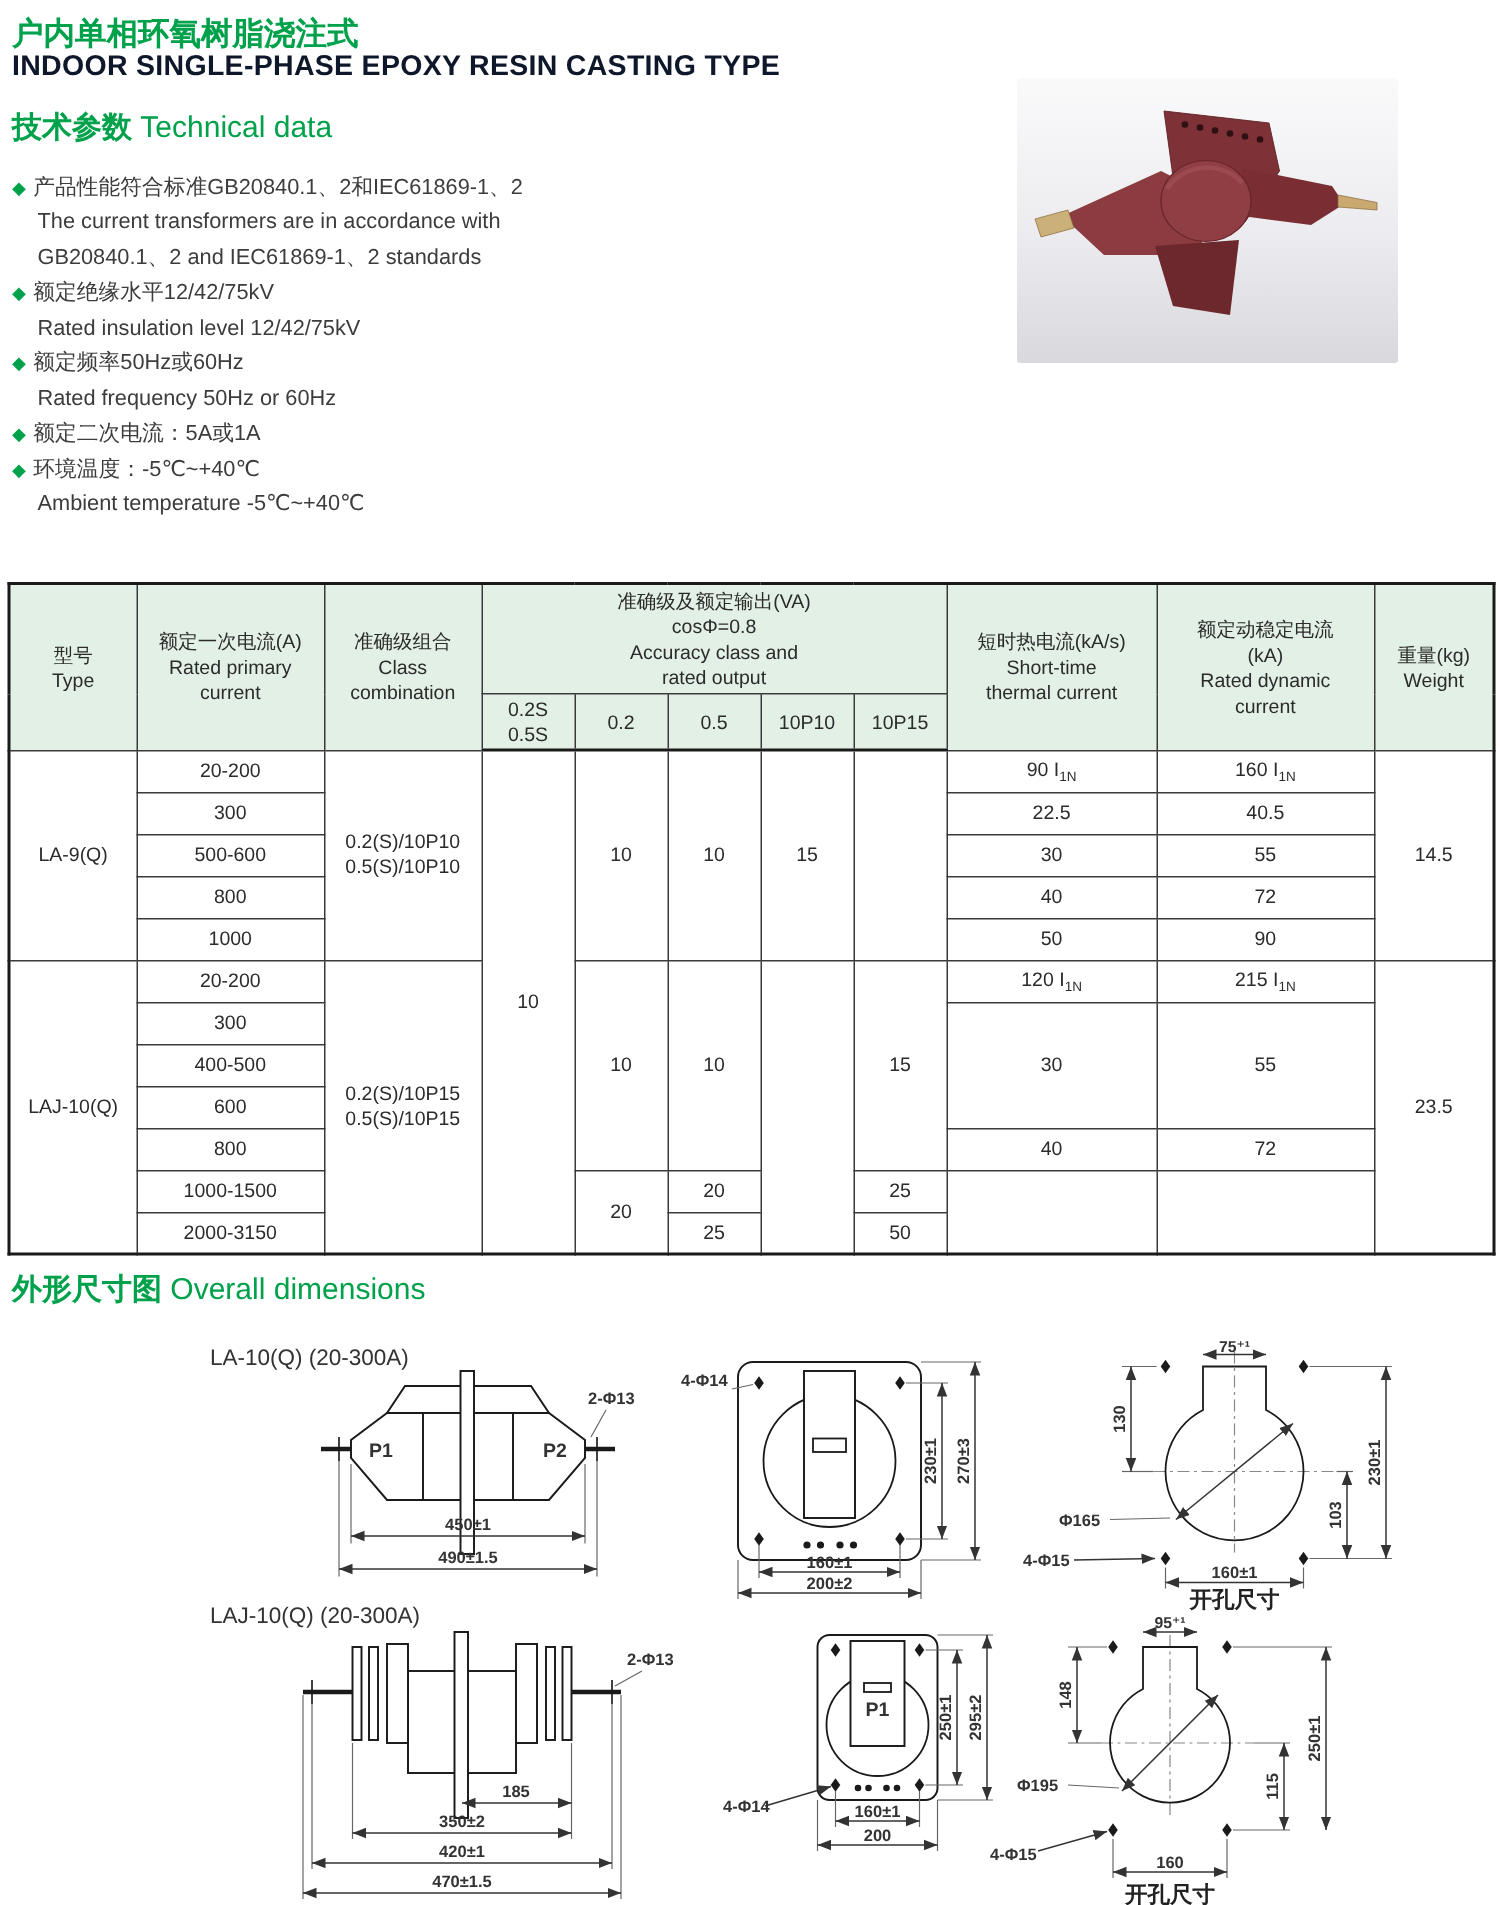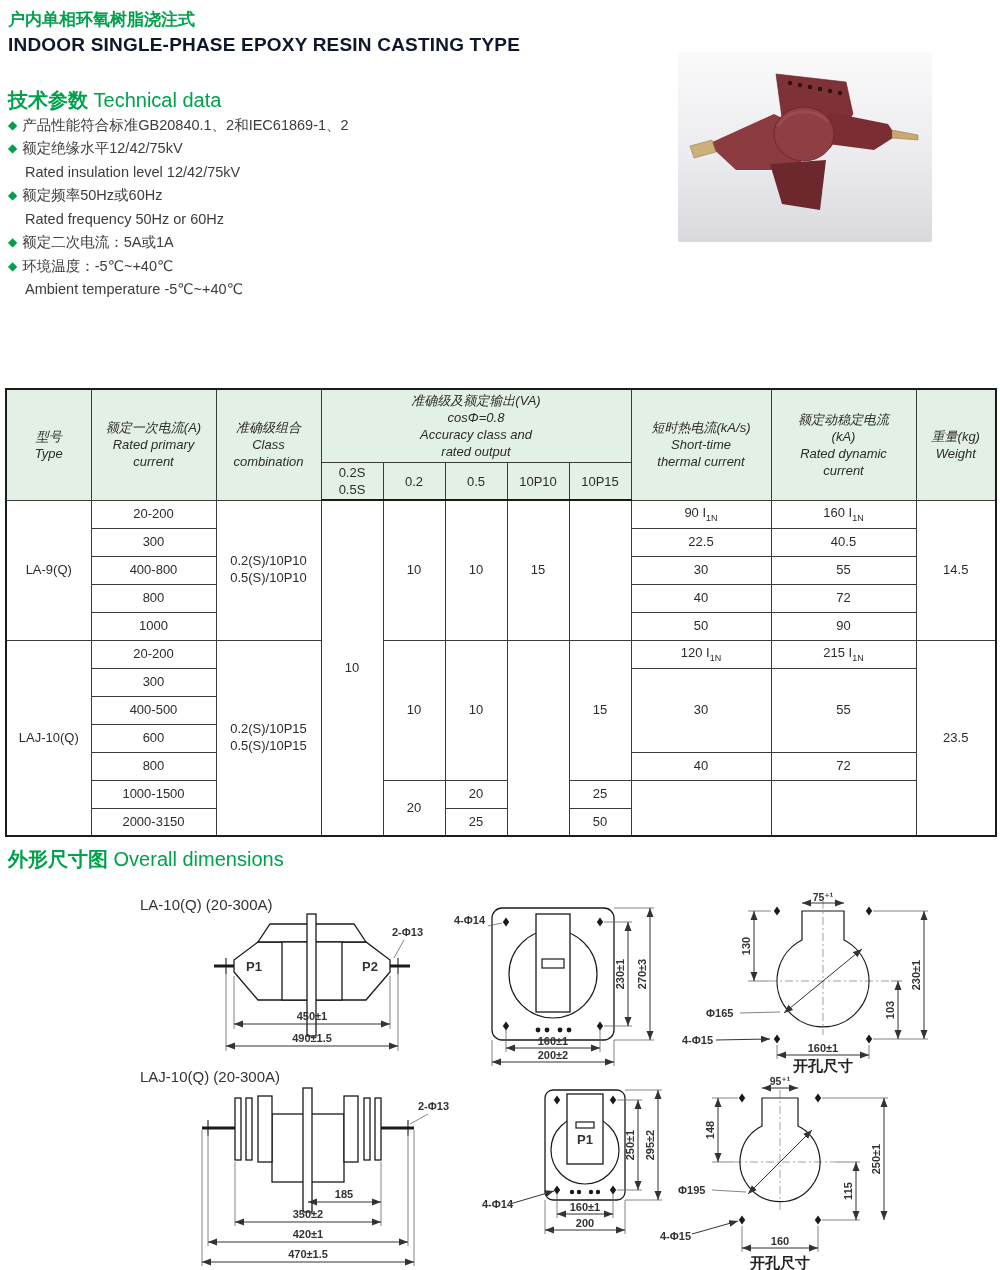--- a/index.html
+++ b/index.html
@@ -1,37 +1,37 @@
 <!DOCTYPE html>
 <html><head>
 <meta charset="utf-8">
 <style>
   html,body{margin:0;padding:0;background:#fff;}
   .page{position:relative;width:1000px;height:1270px;background:#fff;overflow:hidden;
         font-family:"Liberation Sans","DejaVu Sans",sans-serif;color:#333;}
-  .title-cn{position:absolute;left:8px;top:8px;font-size:17px;font-weight:bold;color:#00a14b;}
+  .title-cn{position:absolute;left:8px;top:8px;font-size:21px;font-weight:bold;color:#00a14b;}
   .title-en{position:absolute;left:8px;top:34px;font-size:19px;font-weight:bold;color:#0f172a;letter-spacing:.2px;}
   .sec{position:absolute;font-size:20px;color:#00a14b;}
   .sec .cn{font-weight:bold;}
   .sec .en{font-weight:normal;}
-  .sec1{left:8px;top:87px;}
+  .sec1{left:8px;top:71px;}
   .sec2{left:8px;top:846px;}
   .features{position:absolute;left:8px;top:114px;width:440px;list-style:none;margin:0;padding:0;
             font-size:14.5px;color:#3c3c3c;}
   .feat .cnl{display:flex;gap:5px;line-height:1.62;}
   .diamond{color:#00a14b;font-size:12px;line-height:1.9;}
   .feat .enl{padding-left:17px;line-height:1.62;white-space:pre-line;}
   .photo{position:absolute;left:678px;top:52px;width:254px;height:190px;border-radius:2px;
          background:linear-gradient(180deg,#fafafb 0%,#ececf0 55%,#d8d8dd 100%);}
   
   table.tech{position:absolute;left:5px;top:388px;width:990px;border-collapse:collapse;table-layout:fixed;
              text-align:center;font-size:13px;color:#2b2b2b;border:2px solid #1a1a1a;}
   table.tech th,table.tech td{border:1px solid #3a3a3a;white-space:pre-line;padding:1px 2px;line-height:1.3;}
   table.tech th{background:#e2f0e5;font-weight:normal;font-size:13px;line-height:1.32;}
-  table.tech thead tr.h1 th{height:70px;font-style:italic;}
+  table.tech thead tr.h1 th{height:70px;}
   table.tech thead tr.h2 th{height:34px;}
   table.tech thead tr:last-child th{border-bottom:2px solid #1a1a1a;}
   table.tech tbody tr{height:28px;}
   sub.subn{font-size:9px;}
   
   svg.drw{position:absolute;overflow:visible;}
   .ol{fill:#fff;stroke:#1a1a1a;stroke-width:1.3;}
   .ln{fill:none;stroke:#1a1a1a;stroke-width:1.2;}
   .stub{stroke:#1a1a1a;stroke-width:3;}
   .tick{stroke:#1a1a1a;stroke-width:1.1;}
@@ -57,20 +57,22 @@
   <div class="sec sec1">
     <span class="cn">技术参数</span><span class="en"> Technical data</span>
   </div>
 
   <ul class="features">
     <li class="feat">
       <div class="cnl">
           <span class="diamond">◆</span>
           <span>产品性能符合标准GB20840.1、2和IEC61869-1、2</span>
         </div>
+      <div class="enl">The current transformers are in accordance with
+GB20840.1、2 and IEC61869-1、2 standards</div>
     </li>
     <li class="feat">
       <div class="cnl">
           <span class="diamond">◆</span>
           <span>额定绝缘水平12/42/75kV</span>
         </div>
       <div class="enl">Rated insulation level 12/42/75kV</div>
     </li>
     <li class="feat">
       <div class="cnl">
@@ -174,21 +176,21 @@
         <td><span>90 I</span><sub class="subn">1N</sub></td>
         <td><span>160 I</span><sub class="subn">1N</sub></td>
         <td rowspan="5">14.5</td>
       </tr>
       <tr>
         <td>300</td>
         <td>22.5</td>
         <td>40.5</td>
       </tr>
       <tr>
-        <td>400-800</td>
+        <td>500-600</td>
         <td>30</td>
         <td>55</td>
       </tr>
       <tr>
         <td>800</td>
         <td>40</td>
         <td>72</td>
       </tr>
       <tr>
         <td>1000</td>

